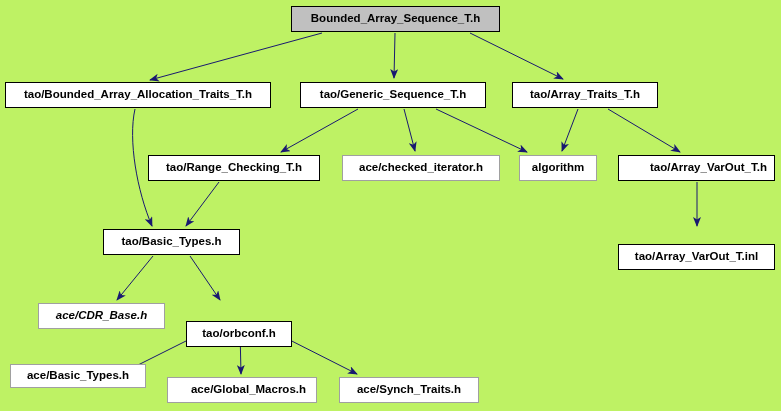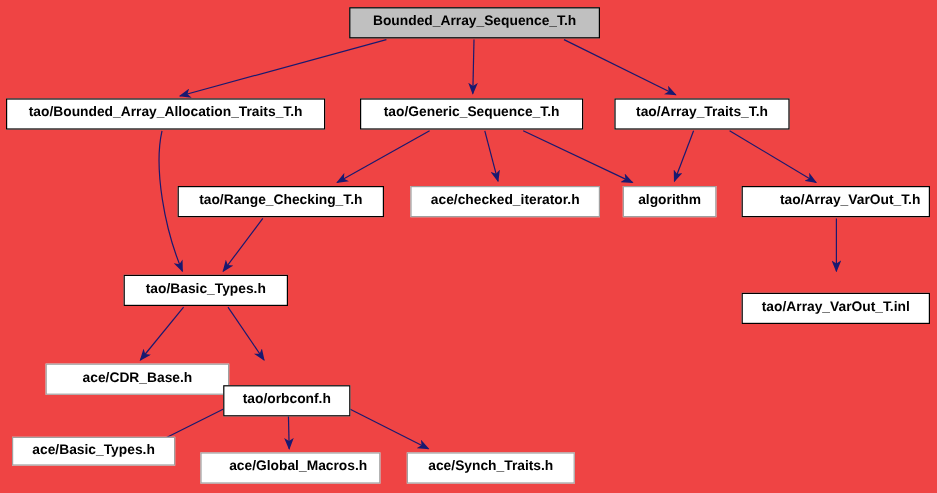--- a/index.html
+++ b/index.html
@@ -4,21 +4,21 @@
 <style>
   html, body {
     margin: 0;
     padding: 0;
     background: #ffffff;
   }
   #graph-root {
     position: relative;
     width: 781px;
     height: 411px;
-    background: #ef4444;
+    background: #bef264;
     font-family: "Liberation Sans", sans-serif;
     overflow: hidden;
   }
   #edge-layer {
     position: absolute;
     left: 0;
     top: 0;
     width: 781px;
     height: 411px;
     pointer-events: none;
@@ -104,21 +104,21 @@
       </div>
       <div class="node" style="left: 618px; top: 155px; width: 157px; height: 26px; padding-left: 24px;">
         <span class="node-label">tao/Array_VarOut_T.h</span>
       </div>
       <div class="node" style="left: 103px; top: 229px; width: 137px; height: 26px;">
         <span class="node-label">tao/Basic_Types.h</span>
       </div>
       <div class="node" style="left: 618px; top: 244px; width: 157px; height: 26px;">
         <span class="node-label">tao/Array_VarOut_T.inl</span>
       </div>
-      <div class="node grey-border" style="left: 38px; top: 303px; width: 153px; height: 26px;">
+      <div class="node grey-border" style="left: 38px; top: 303px; width: 127px; height: 26px; font-style: italic;">
         <span class="node-label">ace/CDR_Base.h</span>
       </div>
       <div class="node" style="left: 186px; top: 321px; width: 106px; height: 26px;">
         <span class="node-label">tao/orbconf.h</span>
       </div>
       <div class="node grey-border" style="left: 10px; top: 364px; width: 136px; height: 24px;">
         <span class="node-label">ace/Basic_Types.h</span>
       </div>
       <div class="node grey-border" style="left: 167px; top: 377px; width: 150px; height: 26px; padding-left: 13px;">
         <span class="node-label">ace/Global_Macros.h</span>

